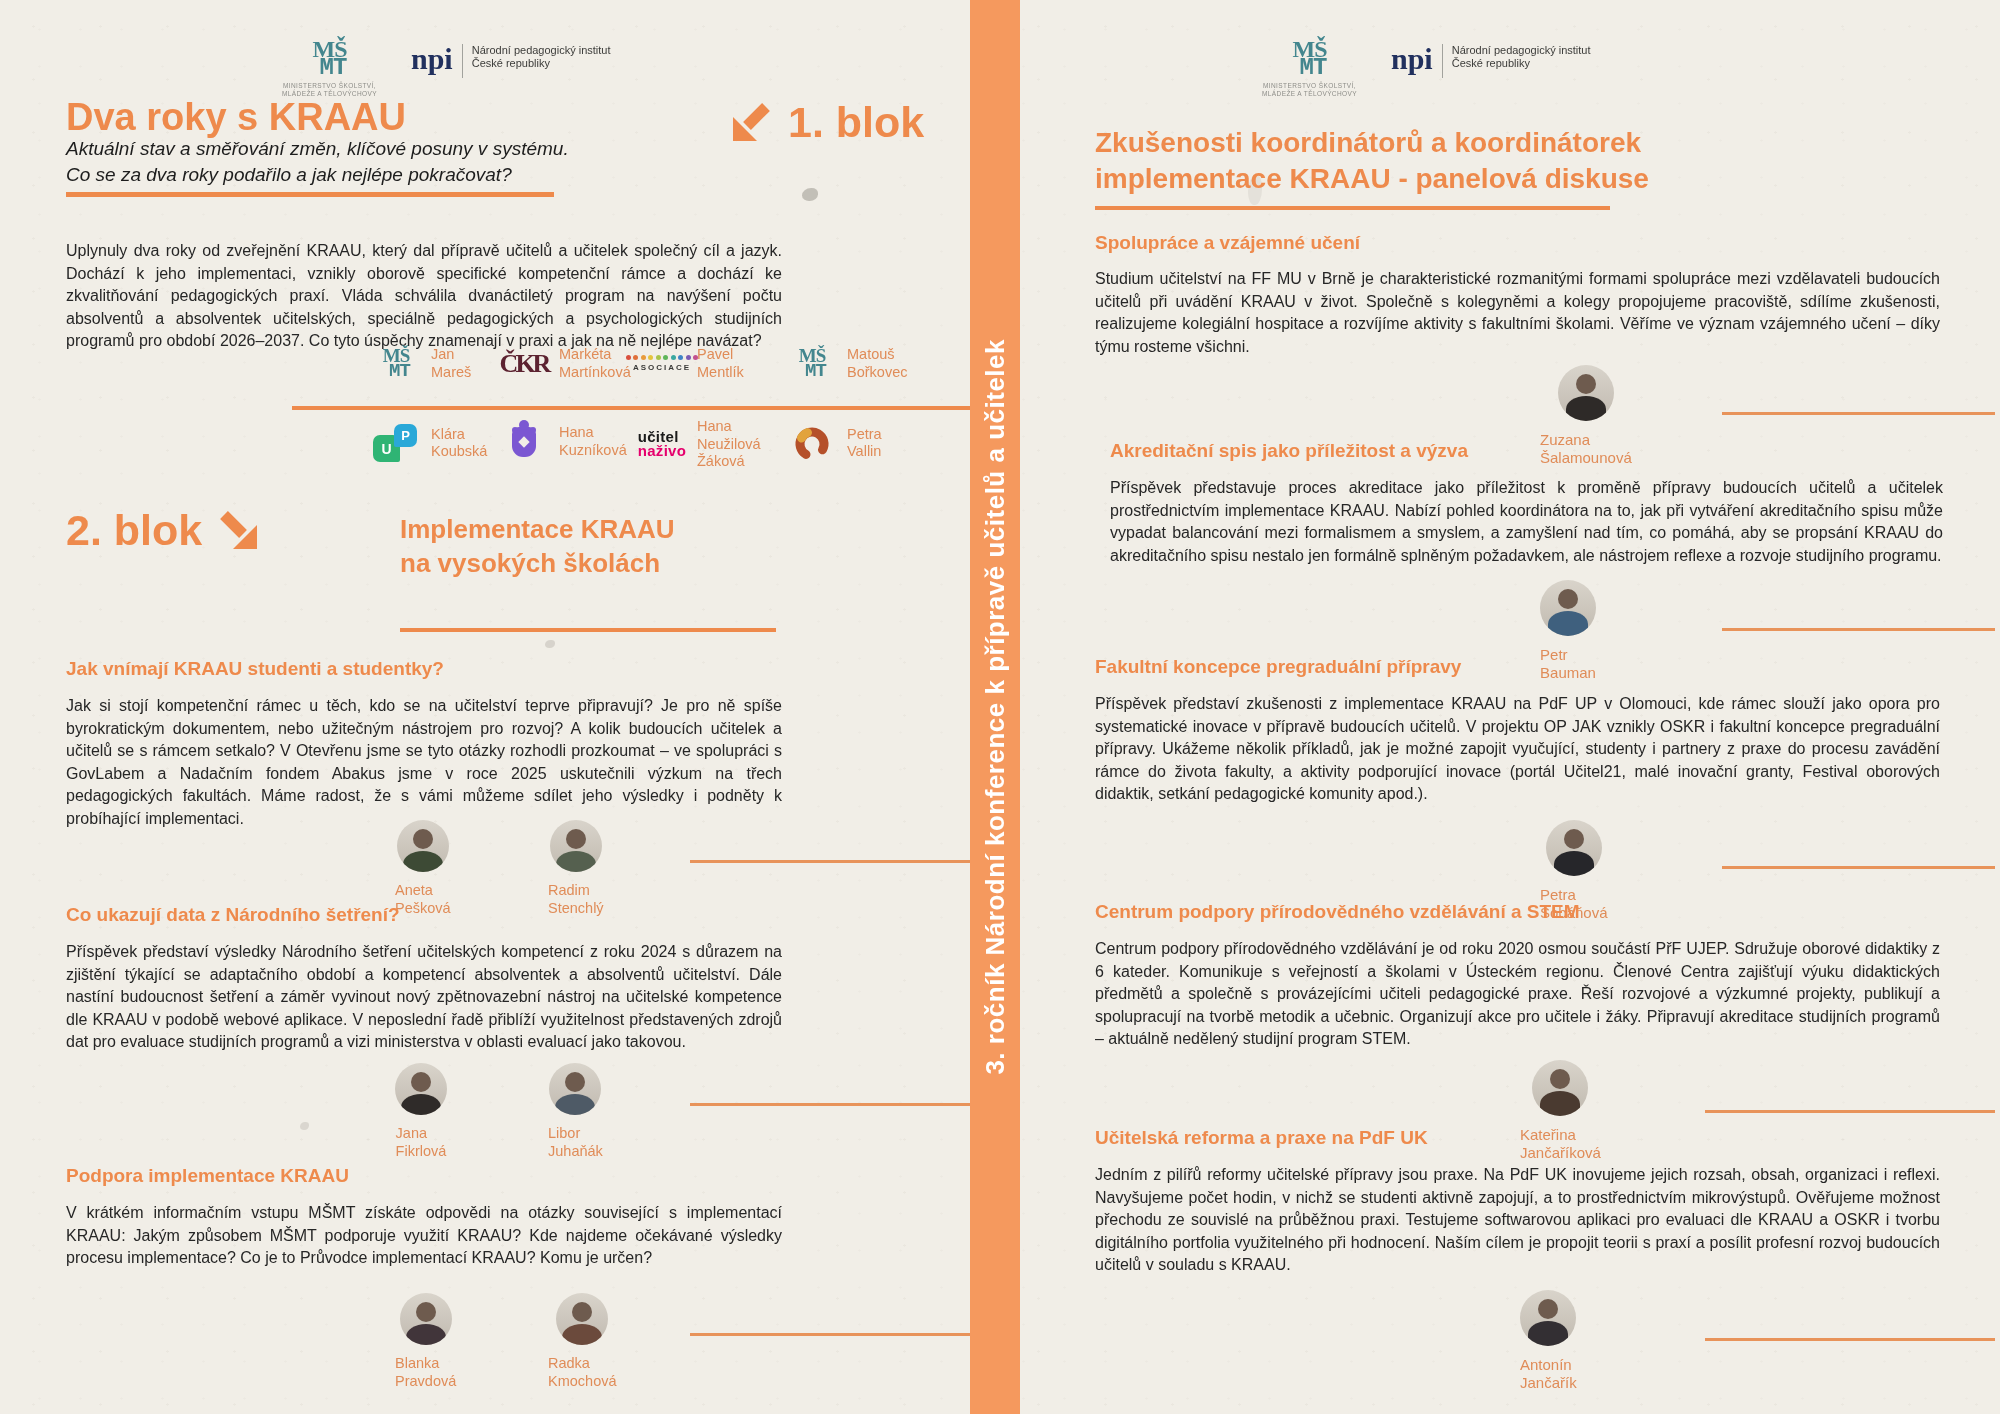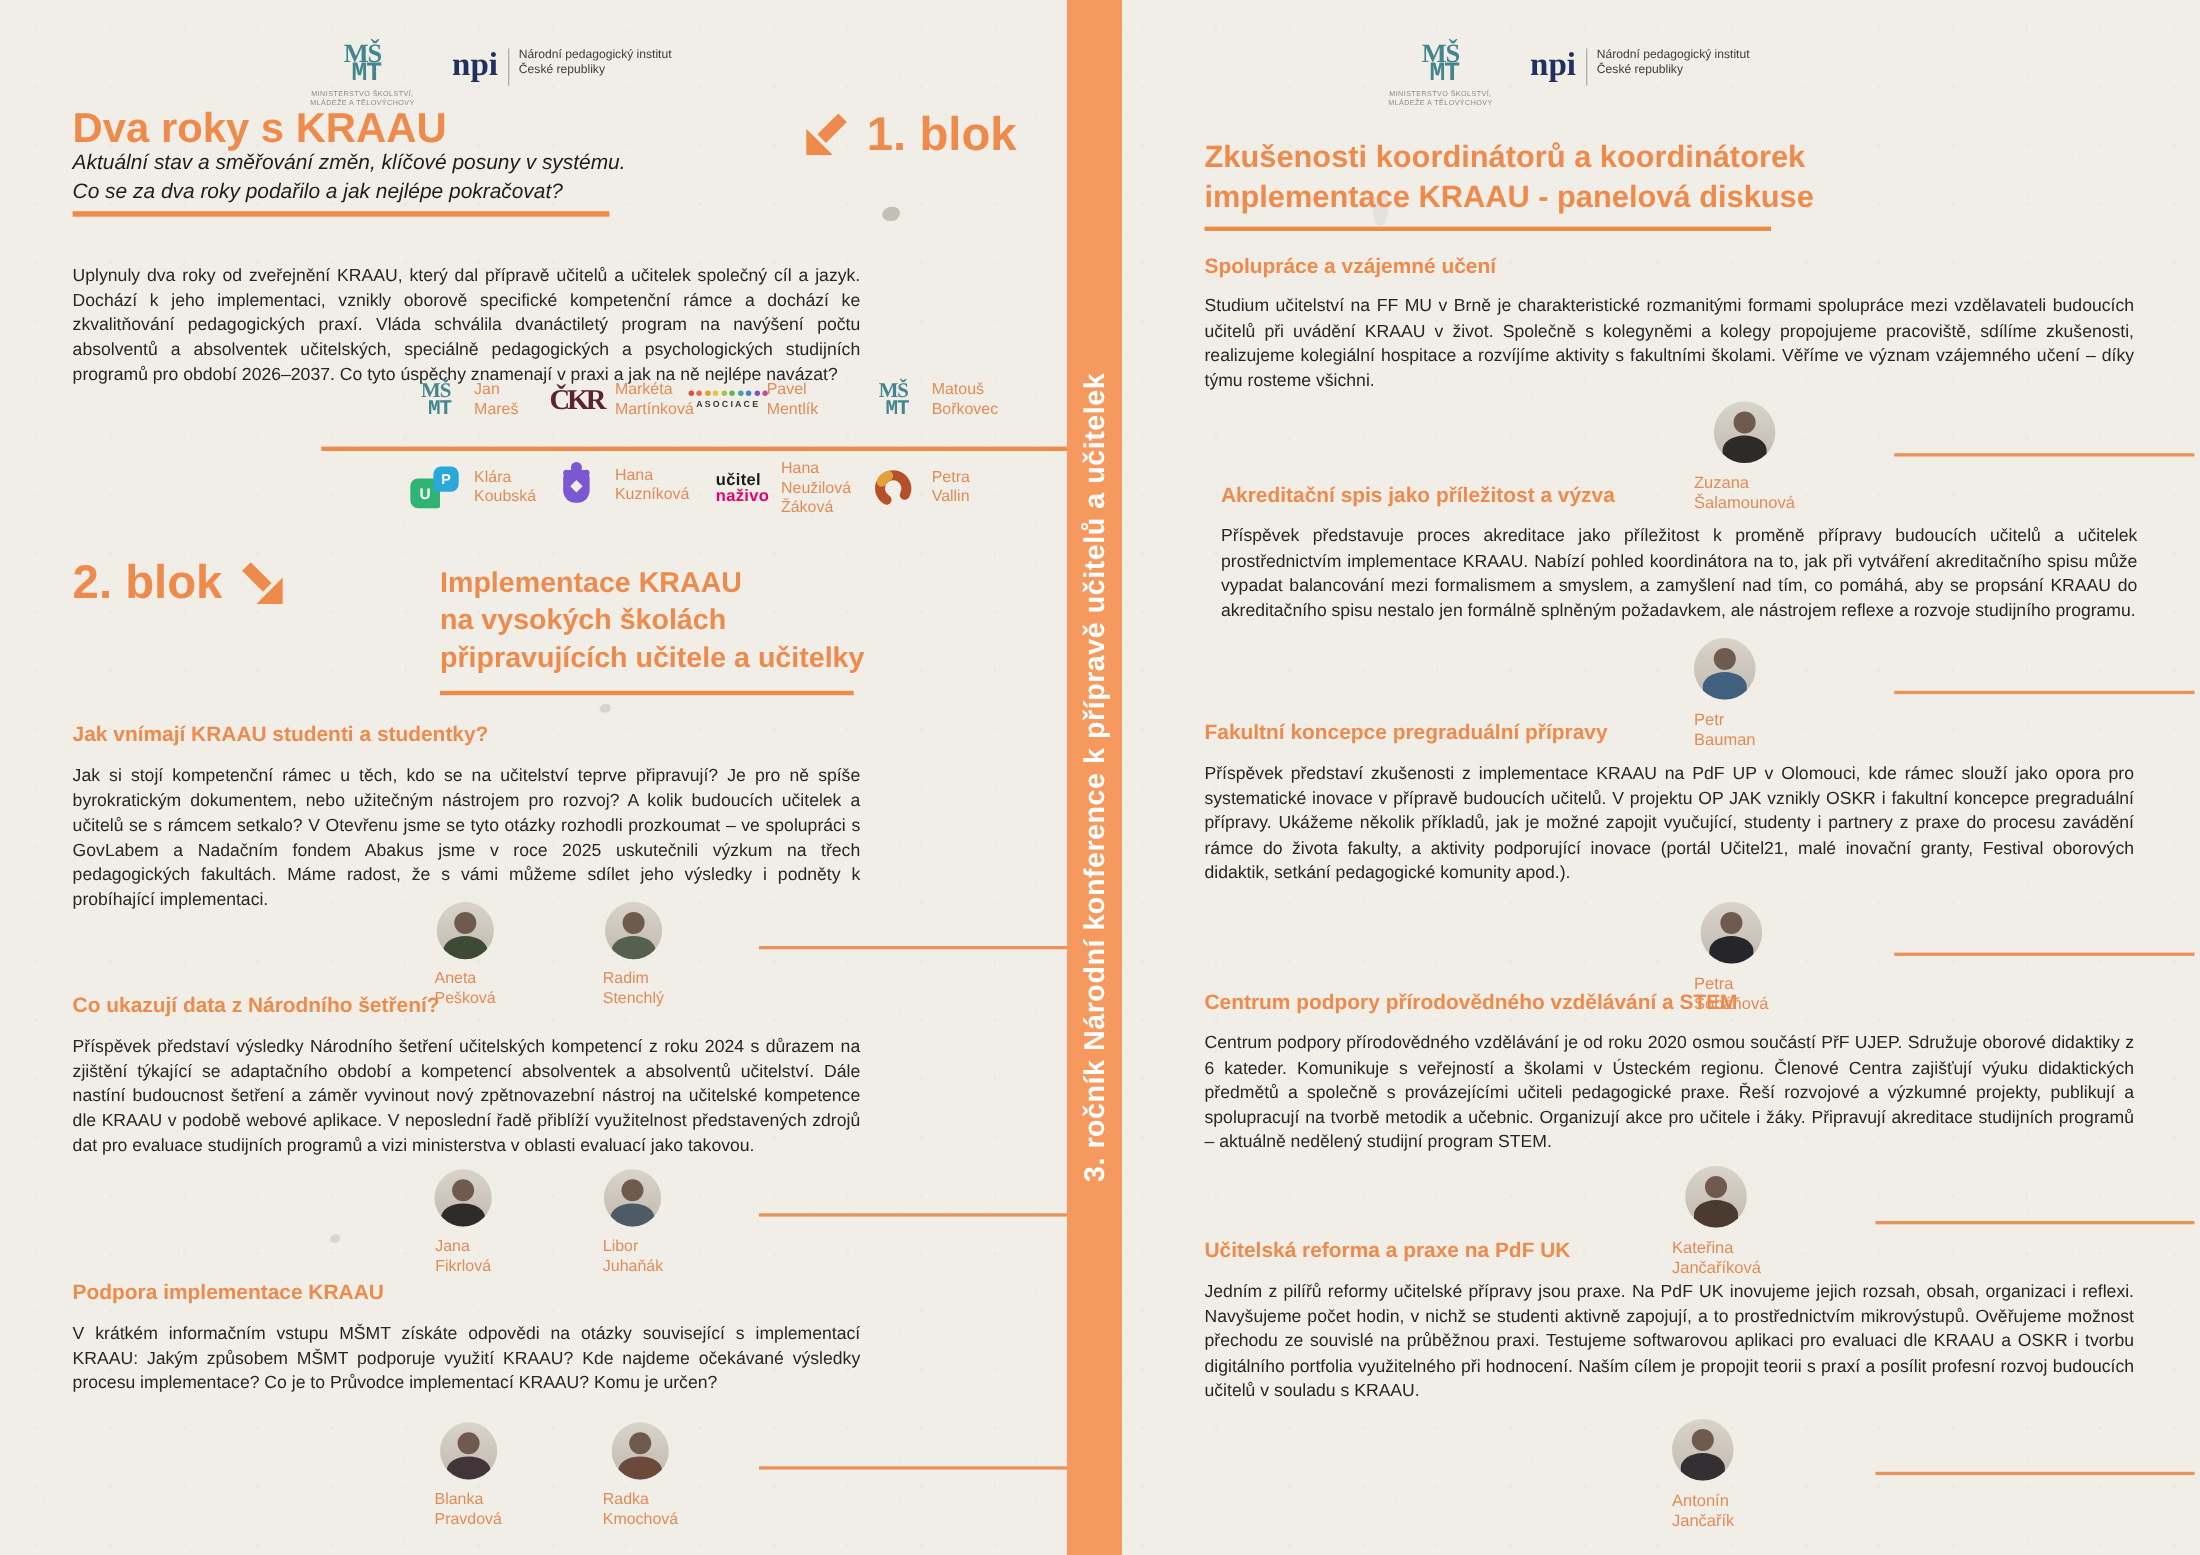--- a/index.html
+++ b/index.html
@@ -217,21 +217,21 @@
 </div>
 <div class="abs ts" style="left:498px;top:424px;">
   <div class="lg">
     <div class="kuz"></div>
   </div>
   <div class="name">
     <span>Hana</span>
     <span>Kuzníková</span>
   </div>
 </div>
-<div class="abs ts" style="left:636px;top:418px;margin-left:13px;">
+<div class="abs ts" style="left:636px;top:418px;">
   <div class="lg">
     <div class="unz">
       <span class="u">učitel</span>
       <span class="n">naživo</span>
     </div>
   </div>
   <div class="name">
     <span>Hana</span>
     <span>Neužilová</span>
     <span>Žáková</span>
@@ -254,21 +254,20 @@
   <span>2. blok</span>
   <svg width="46" height="46" viewBox="0 0 46 46">
     <path d="M8 7 L27 26" stroke="#ee8a4c" stroke-width="11" fill="none"></path>
     <path d="M41 41 L17 41 L41 17 Z" fill="#ee8a4c"></path>
   </svg>
 </div>
 
 <div class="abs b2title" style="left:400px;top:512px;">
   <div>Implementace KRAAU</div>
   <div>na vysokých školách</div>
-  <div>připravujících učitele a učitelky</div>
 </div>
 <div class="abs rule" style="left:400px;top:628px;width:376px;height:4px;"></div>
 
 <div class="abs sec-h" style="left:66px;top:658px;">Jak vnímají KRAAU studenti a studentky?</div>
 <div class="abs para" style="left:66px;top:695px;width:716px;">Jak si stojí kompetenční rámec u těch, kdo se na učitelství teprve připravují? Je pro ně spíše byrokratickým dokumentem, nebo užitečným nástrojem pro rozvoj? A kolik budoucích učitelek a učitelů se s rámcem setkalo? V Otevřenu jsme se tyto otázky rozhodli prozkoumat – ve spolupráci s GovLabem a Nadačním fondem Abakus jsme v roce 2025 uskutečnili výzkum na třech pedagogických fakultách. Máme radost, že s vámi můžeme sdílet jeho výsledky i podněty k probíhající implementaci.</div>
 <div class="abs dual" style="left:395px;top:820px;">
   <div class="avatar">
       <div class="hd"></div>
       <div class="sh" style="background:#3d4a35;"></div>
     </div>

